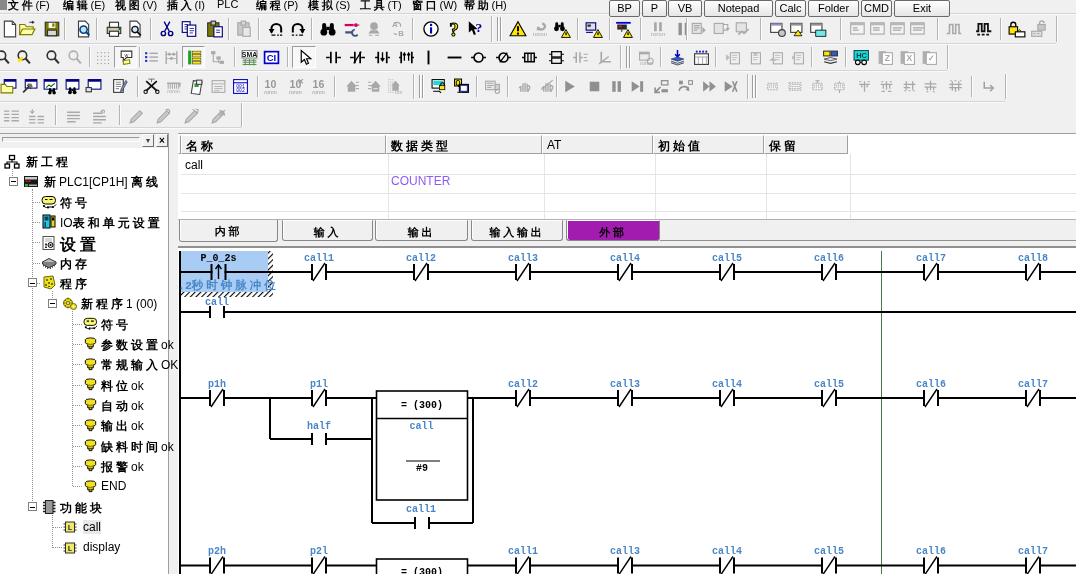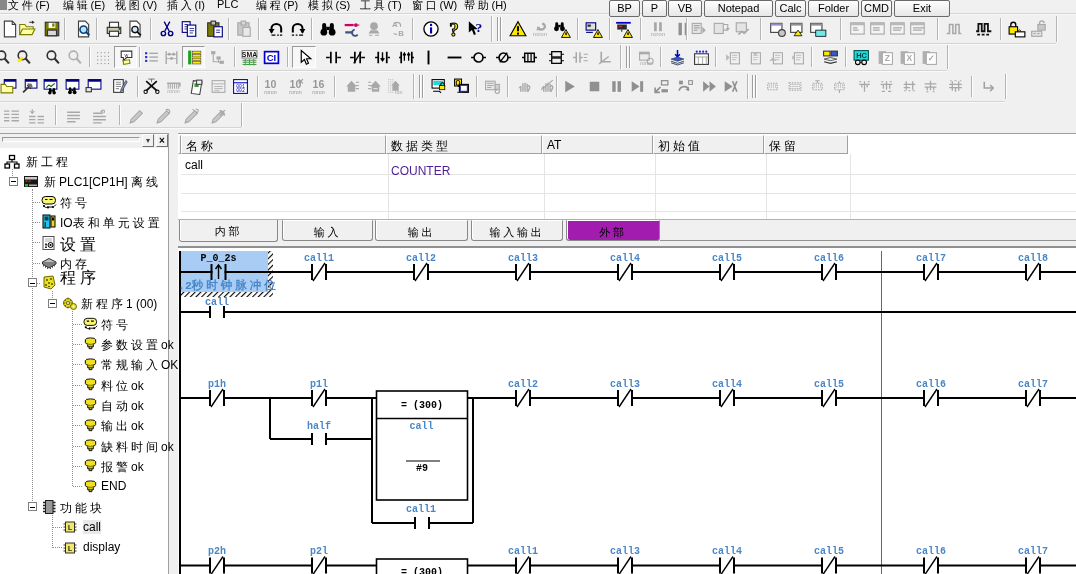--- a/index.html
+++ b/index.html
@@ -1,16 +1,16 @@
 <!DOCTYPE html>
 <html><head><meta charset="utf-8"><style>
 html,body{margin:0;padding:0}
 body{font-family:"Liberation Sans",sans-serif;background:#f0f0f0;width:1076px;height:574px;overflow:hidden}
 #app{position:relative;width:1076px;height:574px;background:#f0f0f0;overflow:hidden}
-.cjk{letter-spacing:.25em;font-weight:normal}
+.cjk{letter-spacing:.25em;font-weight:bold}
 div{box-sizing:border-box}
 </style></head><body>
 <div id="app">
 <div style="position:absolute;left:8px;top:-2px;font-size:11px;color:#000;white-space:nowrap"><span class="cjk">文件</span>(F)</div>
 <div style="position:absolute;left:63px;top:-2px;font-size:11px;color:#000;white-space:nowrap"><span class="cjk">编辑</span>(E)</div>
 <div style="position:absolute;left:115px;top:-2px;font-size:11px;color:#000;white-space:nowrap"><span class="cjk">视图</span>(V)</div>
 <div style="position:absolute;left:167px;top:-2px;font-size:11px;color:#000;white-space:nowrap"><span class="cjk">插入</span>(I)</div>
 <div style="position:absolute;left:217px;top:-2px;font-size:11px;color:#000;white-space:nowrap">PLC</div>
 <div style="position:absolute;left:256px;top:-2px;font-size:11px;color:#000;white-space:nowrap"><span class="cjk">编程</span>(P)</div>
 <div style="position:absolute;left:308px;top:-2px;font-size:11px;color:#000;white-space:nowrap"><span class="cjk">模拟</span>(S)</div>
@@ -909,21 +909,21 @@
       <path d="M3 2l9-1 2 9-4 4-7-2z" fill="#e8e020" stroke="#706800"></path>
       <g fill="#555500">
         <circle cx="6" cy="5" r="1"></circle>
         <circle cx="10" cy="4" r="1"></circle>
         <circle cx="8" cy="8" r="1"></circle>
         <circle cx="11" cy="9" r="1"></circle>
         <circle cx="5" cy="10" r="1"></circle>
         <rect x="7" y="11" width="2" height="1"></rect>
       </g>
     </svg>
-<div style="position:absolute;left:60px;top:268px;font-size:16px;color:#000;white-space:nowrap;"><span class="cjk">程序</span></div>
+<div style="position:absolute;left:60px;top:276px;font-size:12px;color:#000;white-space:nowrap;"><span class="cjk">程序</span></div>
 <svg style="position:absolute;left:62px;top:296px" width="16" height="16" viewBox="0 0 16 16">
       <circle cx="6" cy="7" r="4.5" fill="#e8e020" stroke="#706800"></circle>
       <circle cx="6" cy="7" r="1.5" fill="#fff" stroke="#706800"></circle>
       <g stroke="#706800">
         <path d="M6 1.5v2M6 10.5v2M1.5 7h2M8.5 7h2M3 4l1.4 1.4M7.6 8.6L9 10M9 4L7.6 5.4M4.4 8.6L3 10"></path>
       </g>
       <circle cx="11.5" cy="10.5" r="3" fill="#e8e020" stroke="#706800"></circle>
       <circle cx="11.5" cy="10.5" r="1" fill="#fff"></circle>
     </svg>
 <div style="position:absolute;left:81px;top:296px;font-size:12px;color:#000;white-space:nowrap;"><span class="cjk">新程序</span>1 (00)</div>
@@ -1054,21 +1054,21 @@
 <div style="position:absolute;left:178px;top:135px;width:3px;height:19px;background:#f0f0f0;border:1px solid;border-color:#fff #a0a0a0 #a0a0a0 #fff"></div>
 <div style="position:absolute;left:181px;top:174px;width:895px;height:1px;background:#e4e4e4"></div>
 <div style="position:absolute;left:181px;top:192.5px;width:895px;height:1px;background:#e4e4e4"></div>
 <div style="position:absolute;left:181px;top:211px;width:895px;height:1px;background:#e4e4e4"></div>
 <div style="position:absolute;left:388px;top:154px;width:1px;height:65px;background:#e4e4e4"></div>
 <div style="position:absolute;left:544px;top:154px;width:1px;height:65px;background:#e4e4e4"></div>
 <div style="position:absolute;left:655px;top:154px;width:1px;height:65px;background:#e4e4e4"></div>
 <div style="position:absolute;left:766px;top:154px;width:1px;height:65px;background:#e4e4e4"></div>
 <div style="position:absolute;left:850px;top:154px;width:1px;height:65px;background:#e4e4e4"></div>
 <div style="position:absolute;left:185px;top:158px;font-size:12px;color:#000">call</div>
-<div style="position:absolute;left:391px;top:164px;font-size:12px;color:#4c1d95">COUNTER</div>
+<div style="position:absolute;left:391px;top:174px;font-size:12px;color:#8b5cf6">COUNTER</div>
 <div style="position:absolute;left:178px;top:219px;width:898px;height:27px;background:#f0f0f0"></div>
 <div style="position:absolute;left:179px;top:219px;width:99px;height:23px;background:#f0f0f0;border:1px solid #888;border-top:1px solid #f0f0f0;border-radius:0 0 3px 3px;box-shadow:inset 1px 0 0 #fff;font-size:11px;text-align:center;padding-top:4px"><span class="cjk">内部</span></div>
 <div style="position:absolute;left:282px;top:220px;width:91px;height:21px;background:#f0f0f0;border:1px solid #888;border-top:1px solid #fff;border-radius:0 0 3px 3px;box-shadow:inset 1px 0 0 #fff;font-size:11px;text-align:center;padding-top:4px"><span class="cjk">输入</span></div>
 <div style="position:absolute;left:375px;top:220px;width:93px;height:21px;background:#f0f0f0;border:1px solid #888;border-top:1px solid #fff;border-radius:0 0 3px 3px;box-shadow:inset 1px 0 0 #fff;font-size:11px;text-align:center;padding-top:4px"><span class="cjk">输出</span></div>
 <div style="position:absolute;left:471px;top:220px;width:92px;height:21px;background:#f0f0f0;border:1px solid #888;border-top:1px solid #fff;border-radius:0 0 3px 3px;box-shadow:inset 1px 0 0 #fff;font-size:11px;text-align:center;padding-top:4px"><span class="cjk">输入输出</span></div>
 <div style="position:absolute;left:566px;top:220px;width:94px;height:21px;background:#a21caf;border:1px solid #888;border-top:1px solid #fff;border-radius:0 0 3px 3px;box-shadow:inset 1px 0 0 #fff;font-size:11px;text-align:center;padding-top:4px"><span class="cjk">外部</span></div>
 <div style="position:absolute;left:178px;top:219px;width:898px;height:1px;background:#b0b0b0"></div>
 <div style="position:absolute;left:660px;top:240px;width:416px;height:1px;background:#909090"></div>
 <div style="position:absolute;left:178px;top:246px;width:898px;height:328px;background:#fff;border-top:2px solid #909090"></div>
 <svg style="position:absolute;left:178px;top:246px" width="898" height="328" viewBox="178 246 898 328" font-family="Liberation Mono" font-weight="bold">

